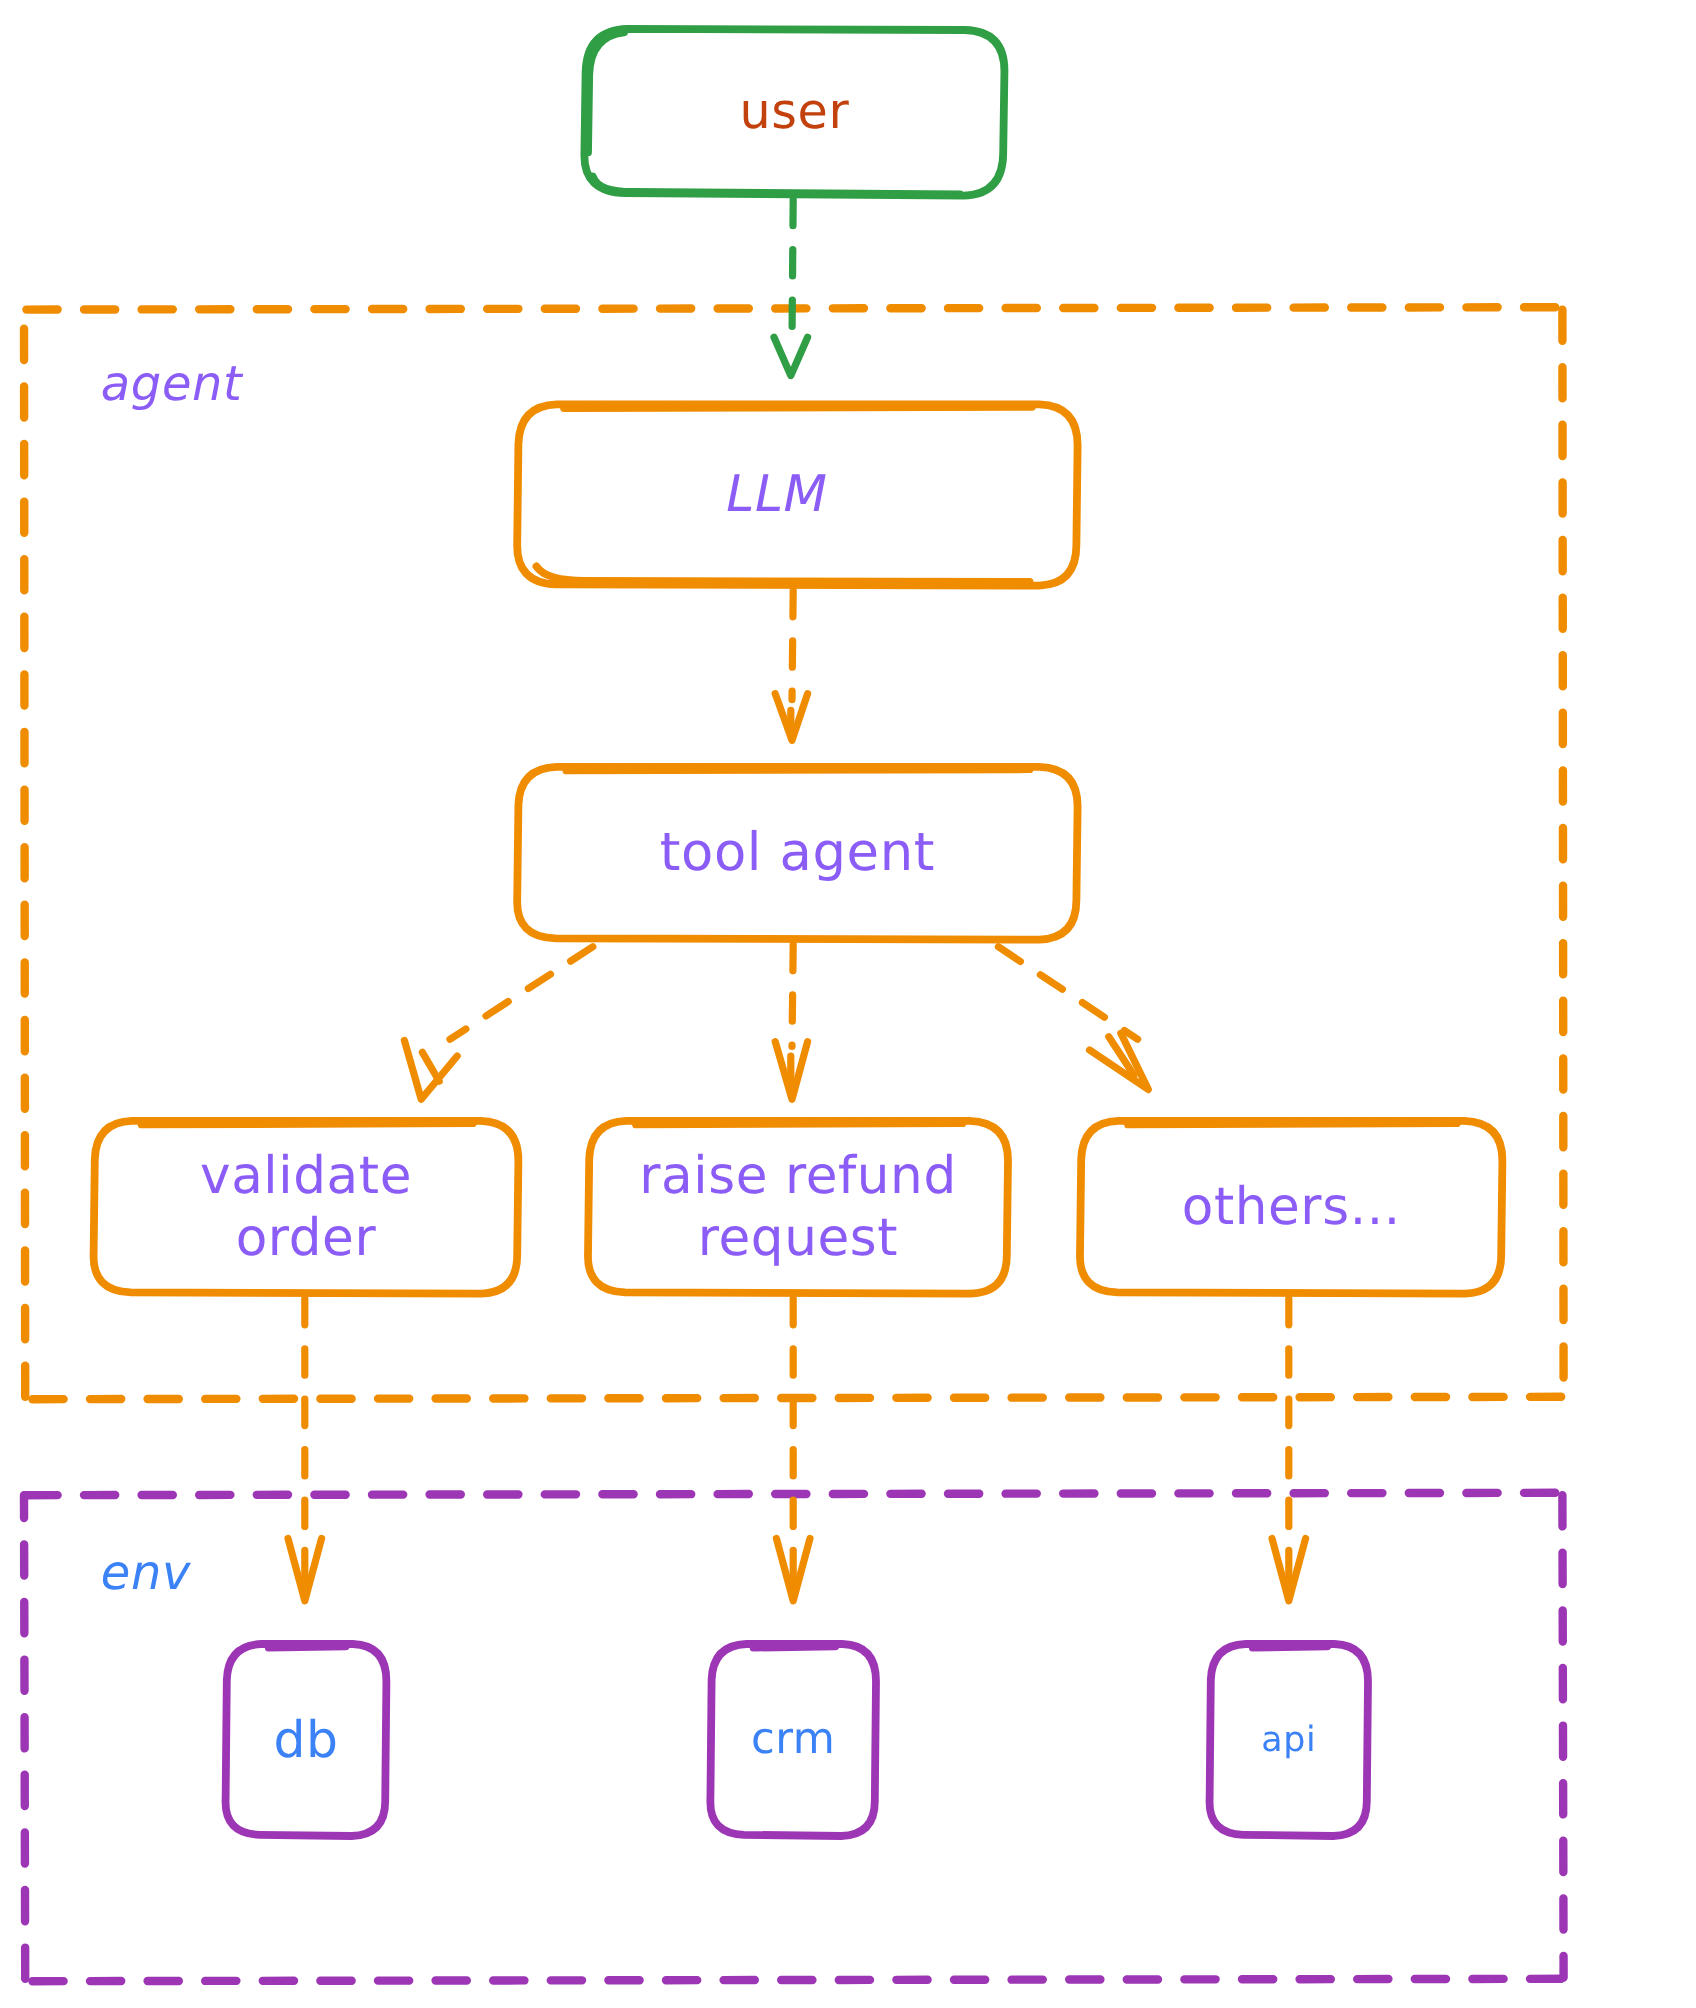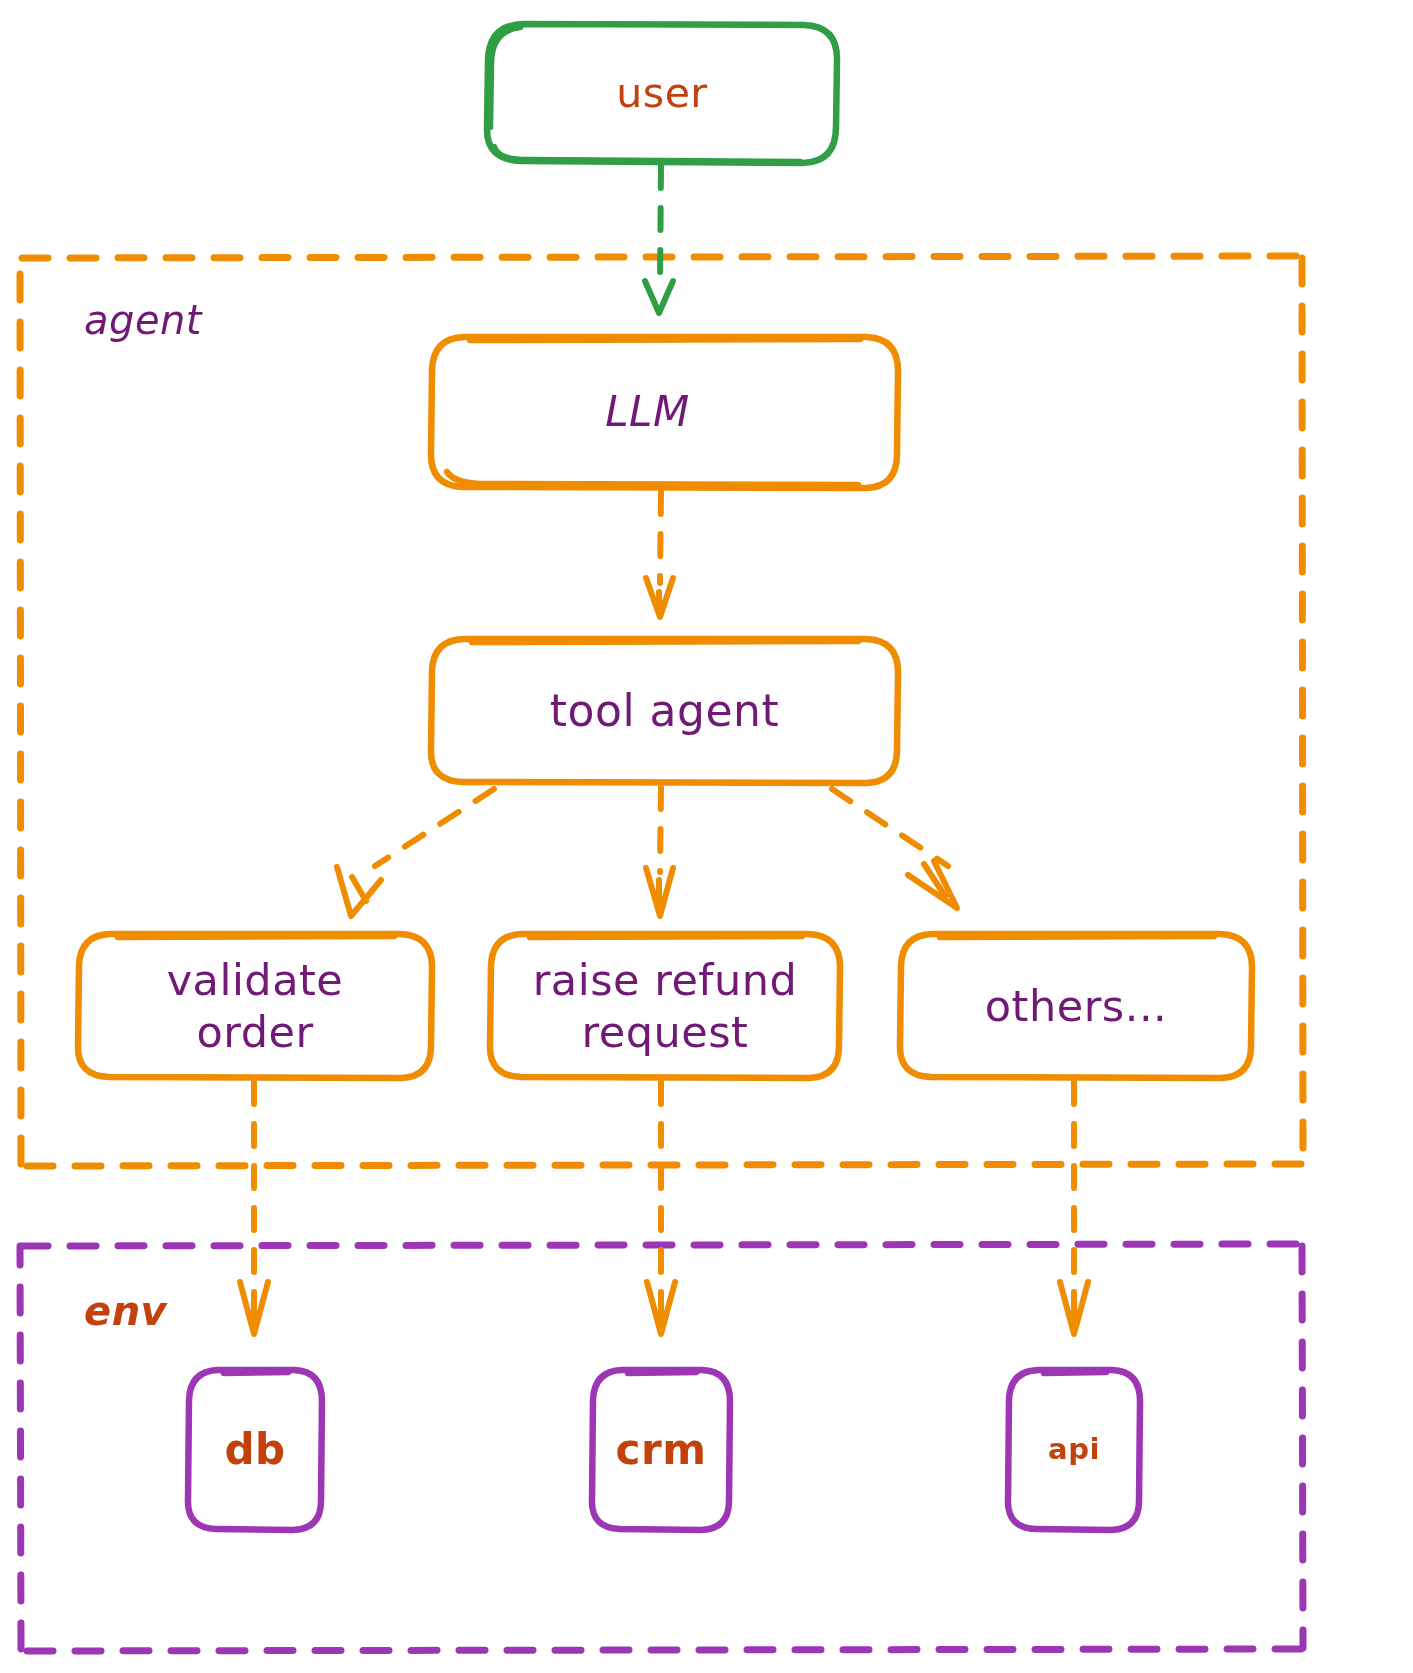--- a/index.html
+++ b/index.html
@@ -38,22 +38,22 @@
     pointer-events: none;
   }
   .group-label {
     position: absolute;
     font-family: "DejaVu Sans", sans-serif;
     font-style: italic;
     font-weight: 400;
     letter-spacing: 0.5px;
   }
   .lbl-user   { color: #c2410c; font-size: 41px; }
-  .lbl-orange { color: #701a75; }
-  .lbl-purple { color: #c2410c; font-weight: bold; }
+  .lbl-orange { color: #8b5cf6; }
+  .lbl-purple { color: #3b82f6; }
 </style>
 </head>
 <body>
 
 <div id="canvas">
 
   <svg id="sketch" viewBox="0 0 1413 1673" xmlns="http://www.w3.org/2000/svg" fill="none" stroke-linecap="round" stroke-linejoin="round">
 
     <g stroke="#f08c00" stroke-width="7" stroke-dasharray="26 22">
       <path d="M22 258 L1301 256"></path>
@@ -178,17 +178,17 @@
   <div class="node-label lbl-orange" style="left:490px; top:934px; width:350px; height:144px; font-size:43px;">raise refund
 request</div>
 
   <div class="node-label lbl-orange" style="left:78px; top:934px; width:354px; height:144px; font-size:43px;">validate
 order</div>
 
   <div class="node-label lbl-orange" style="left:900px; top:934px; width:352px; height:144px; font-size:43px;">others...</div>
 
   <div class="node-label lbl-purple" style="left:188px; top:1370px; width:134px; height:160px; font-size:42px;">db</div>
 
-  <div class="node-label lbl-purple" style="left:592px; top:1370px; width:138px; height:160px; font-size:42px;">crm</div>
+  <div class="node-label lbl-purple" style="left:592px; top:1370px; width:138px; height:160px; font-size:36px;">crm</div>
 
   <div class="node-label lbl-purple" style="left:1008px; top:1370px; width:132px; height:160px; font-size:29px;">api</div>
 
 </div>
 
 </body></html>

